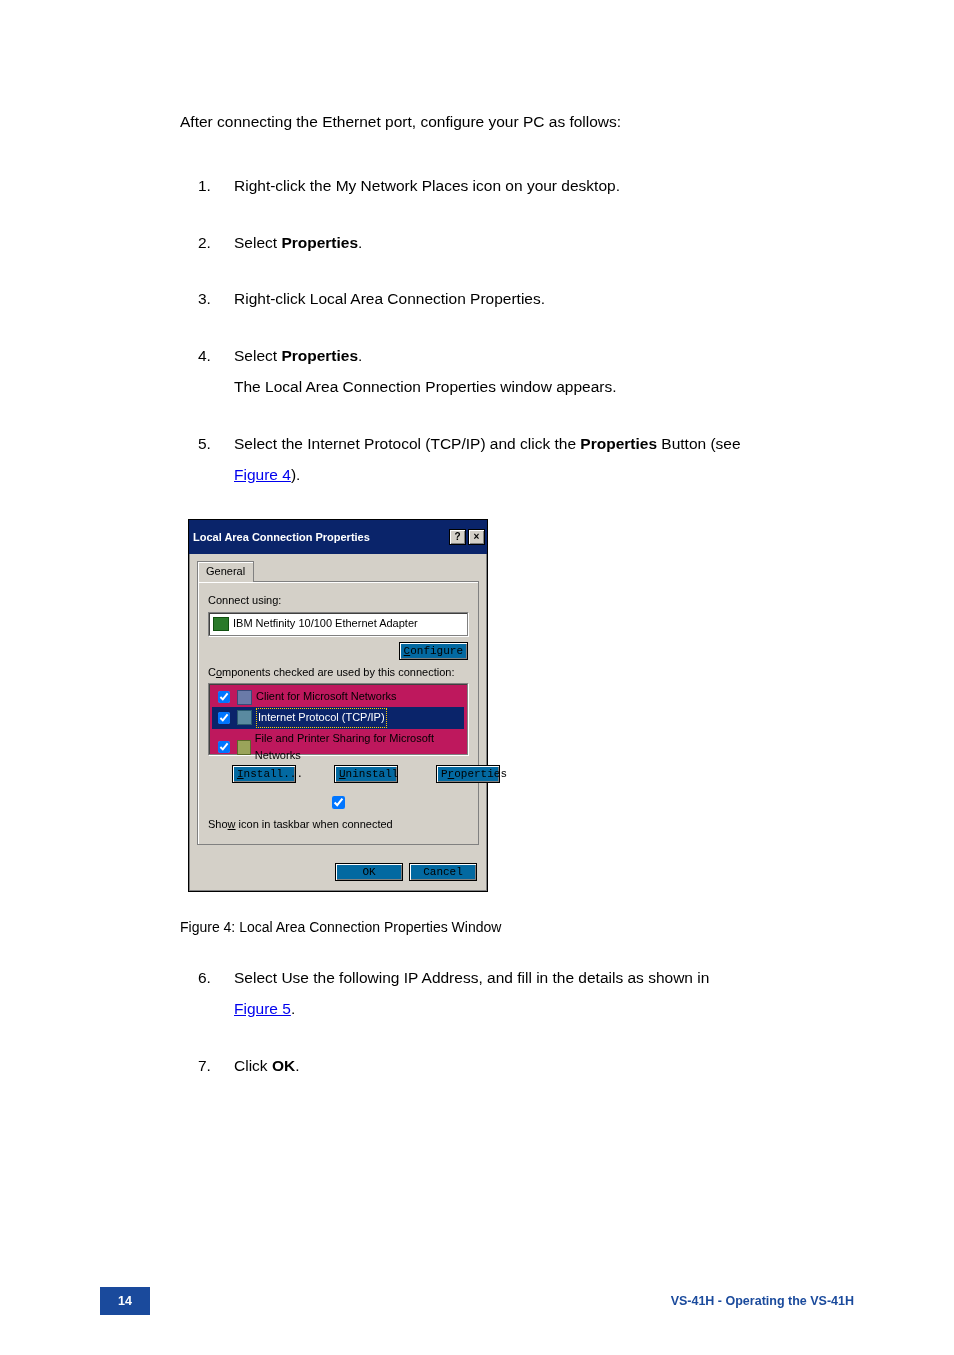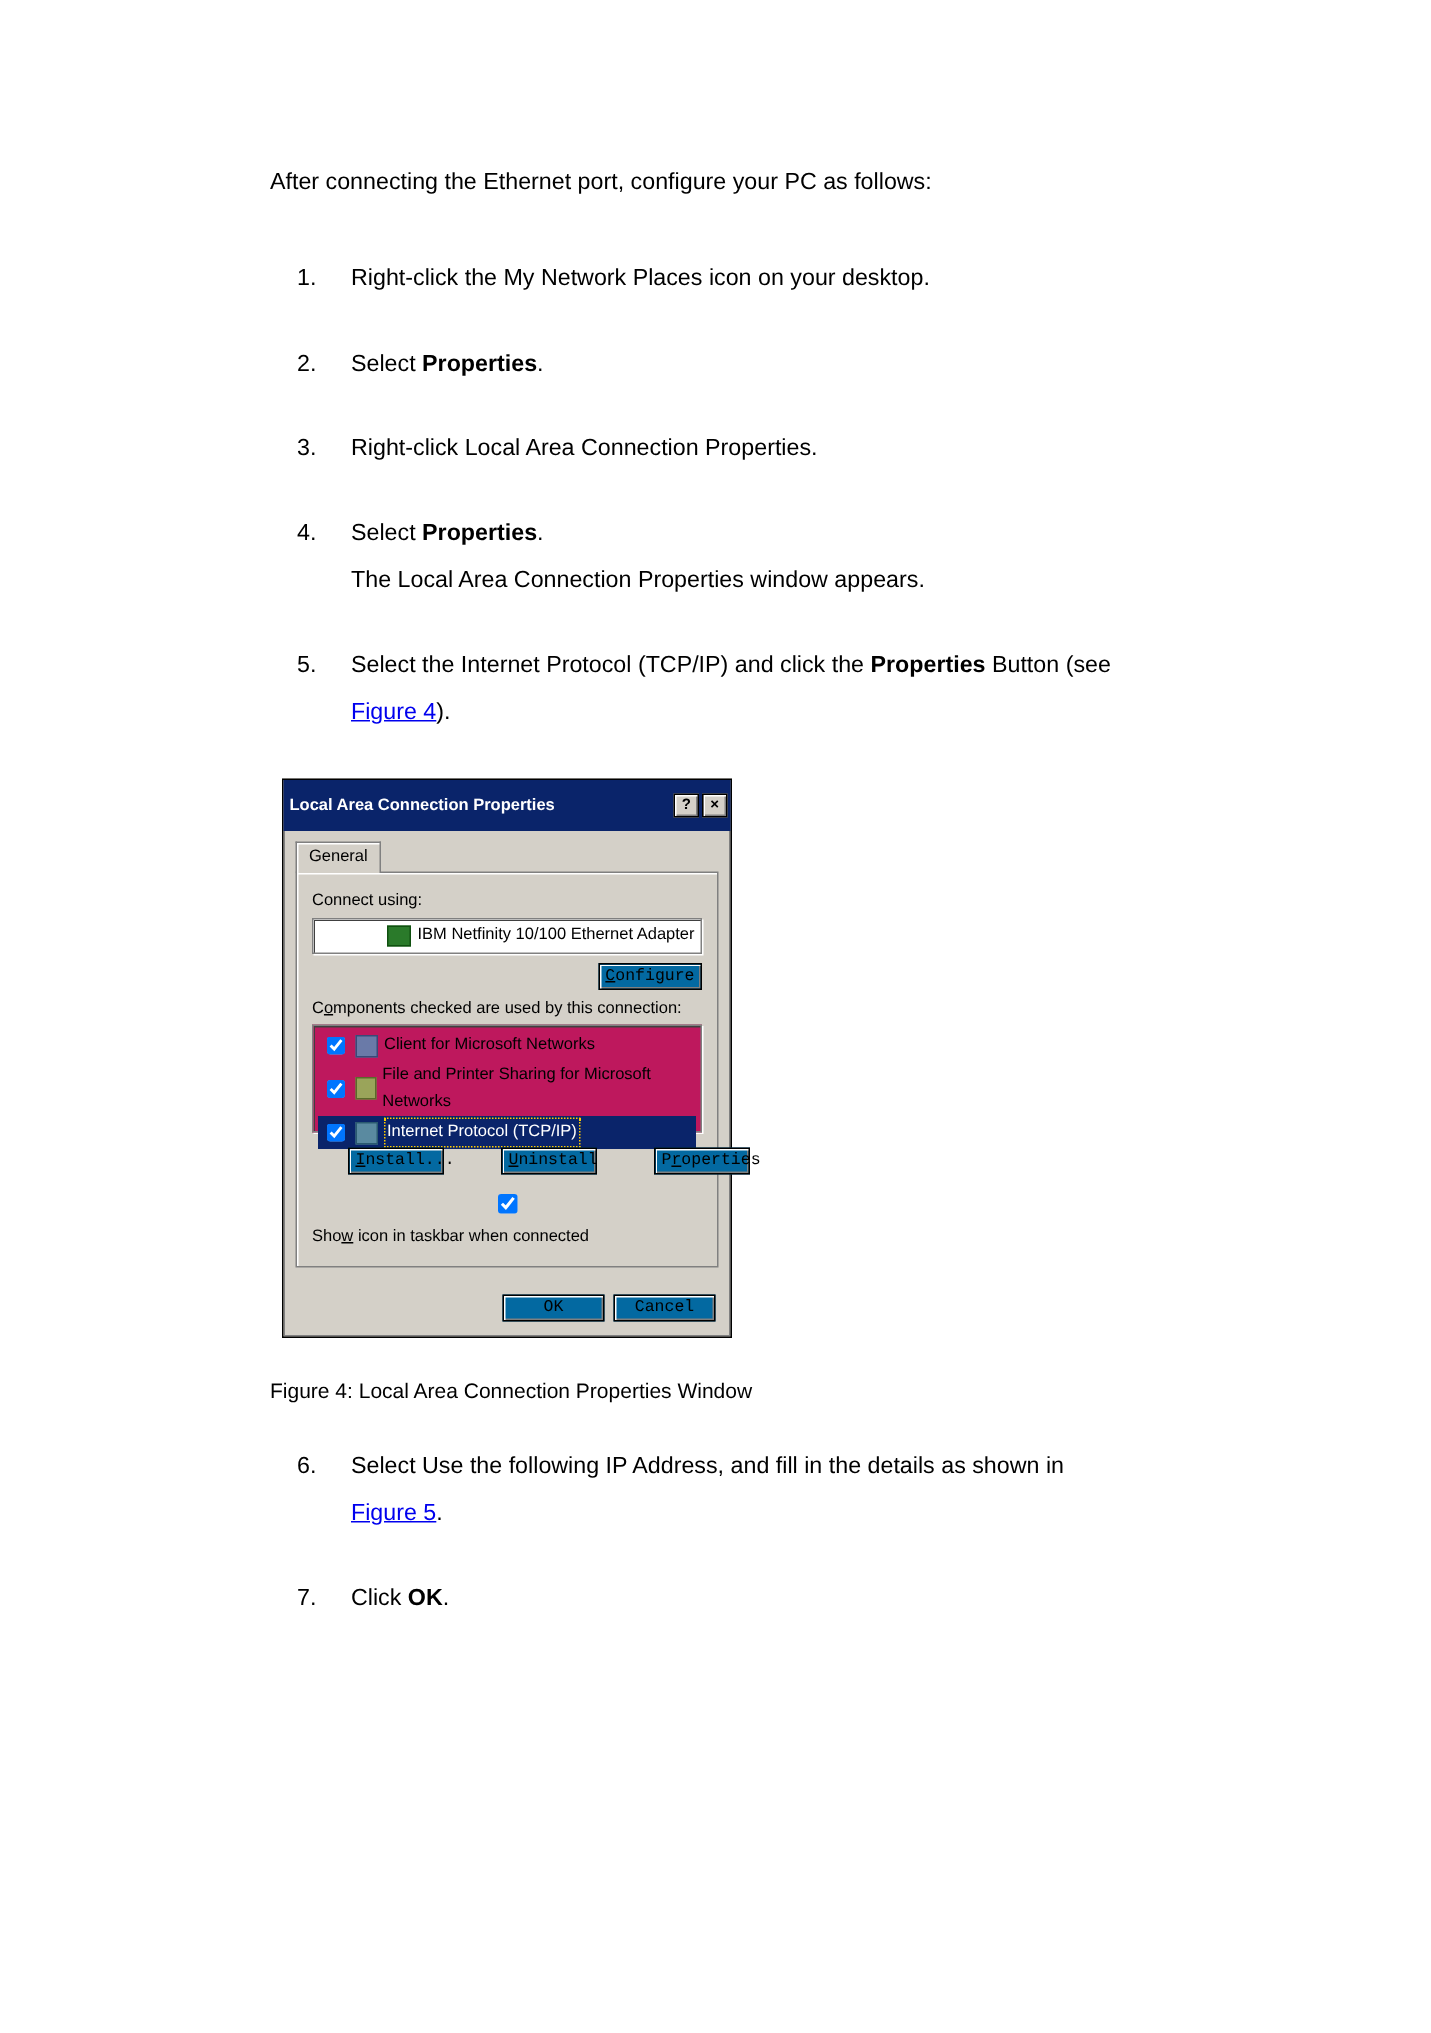--- a/index.html
+++ b/index.html
@@ -102,21 +102,21 @@
     padding:10px 10px 10px 10px;
     background:#d4d0c8;
   }
   .lbl { display:block; margin-bottom:2px;}
   .sunken {
     background:#fff;
     border:1px solid #808080;
     box-shadow: inset 1px 1px 0 #404040, 1px 1px 0 #fff;
     padding:2px 4px;
   }
-  .adapter-box { display:flex; align-items:center; height:18px; gap:4px;justify-content:flex-end;}
+  .adapter-box { display:flex; align-items:center; height:18px; gap:4px;}
   .nic-icon { width:14px; height:12px; background:#2a7a2a; border:1px solid #105010;}
   .btn {
     background:#0369a1;
     border:1px solid #000;
     box-shadow: inset 1px 1px 0 #fff, inset -1px -1px 0 #808080;
     padding:2px 4px;
     min-width:64px;
     text-align:center;
     font-size:11px;
     font-family:Liberation Mono, monospace;
@@ -241,29 +241,29 @@
         <div class="row-right">
           <button class="btn"><span class="und">C</span><span>onfigure</span></button>
         </div>
         <span class="lbl">C<span class="und">o</span>mponents checked are used by this connection:</span>
         <div class="components" id="components-list">
             <div class="comp-item">
               <input type="checkbox" checked="" style="">
               <span class="comp-icon client"></span>
               <span class="txtspan">Client for Microsoft Networks</span>
             </div>
+            <div class="comp-item selected">
+              <input type="checkbox" checked="" style="">
+              <span class="comp-icon tcp"></span>
+              <span class="txtspan">Internet Protocol (TCP/IP)</span>
+            </div>
             <div class="comp-item">
               <input type="checkbox" checked="" style="">
               <span class="comp-icon printer"></span>
               <span class="txtspan">File and Printer Sharing for Microsoft Networks</span>
-            </div>
-            <div class="comp-item selected">
-              <input type="checkbox" checked="" style="">
-              <span class="comp-icon tcp"></span>
-              <span class="txtspan">Internet Protocol (TCP/IP)</span>
             </div>
           </div>
         <div class="btn-row">
           <button class="btn"><span class="und">I</span>nstall...</button>
           <button class="btn"><span class="und">U</span>ninstall</button>
           <button class="btn">P<span class="und">r</span>operties</button>
         </div>
         <label class="chk-row">
           <input type="checkbox" checked="" style="">
           <span>Sho<span class="und">w</span> icon in taskbar when connected</span>
@@ -287,14 +287,18 @@
         </div>
       </li>
       <li>
         <span class="num">7.</span>
         <div class="body">
           <div class="line"><span>Click </span><span class="bold">OK</span><span>.</span></div>
         </div>
       </li>
     </ol>
 
+  <div class="page-footer">
+    <span class="page-num-box">14</span>
+    <span class="footer-right">VS-41H - Operating the VS-41H</span>
+  </div>
 
 </div>
 
 </body></html>

